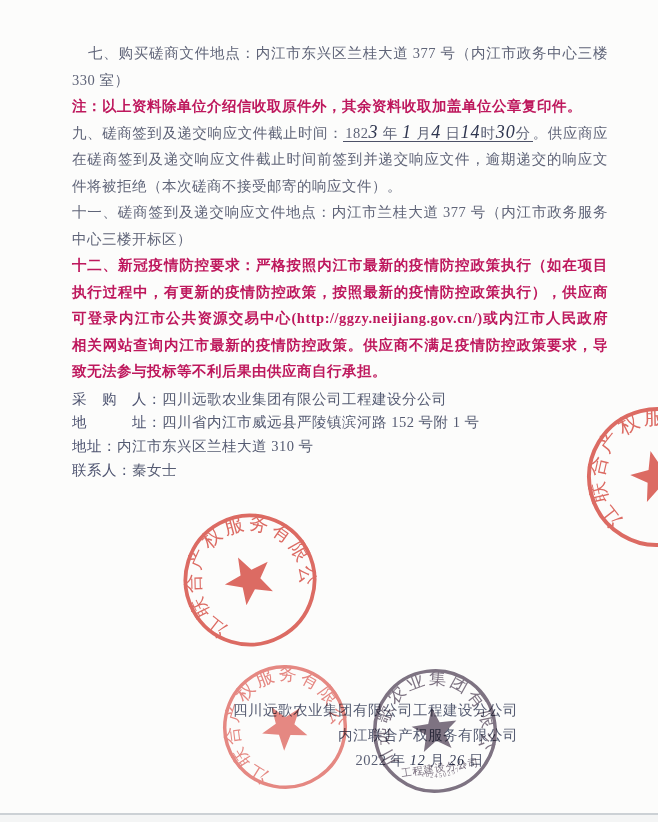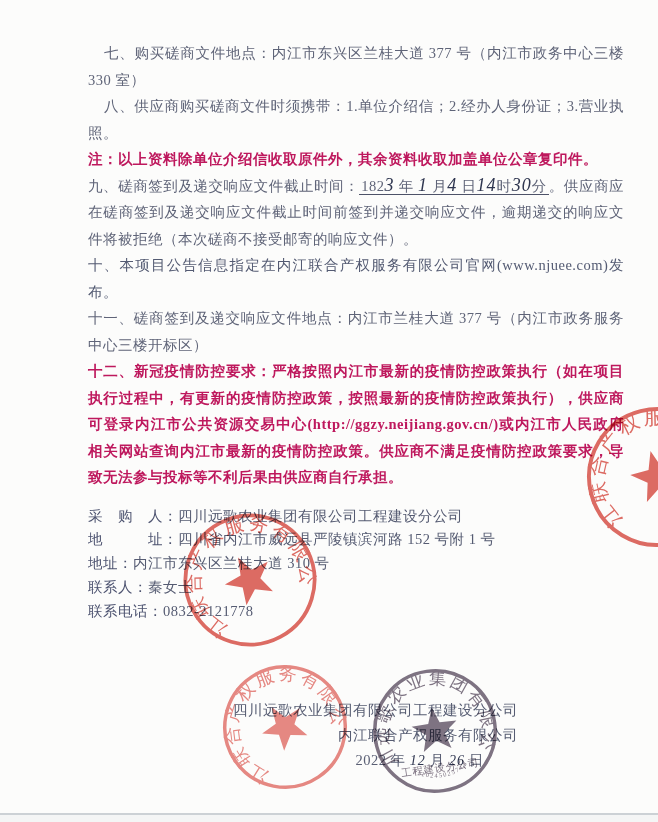--- a/index.html
+++ b/index.html
@@ -2,34 +2,34 @@
 <html><head>
 <meta charset="utf-8">
 <style>
   html,body{margin:0;padding:0;background:#e8eaec;}
   .page{
     position:relative; width:658px; height:822px; margin:0 auto;
     background:#fcfcfb; overflow:hidden;
     font-family:"Liberation Serif", serif;
     color:#5f6478;
   }
-  .textcol{position:absolute; left:88px; top:40px; width:536px;}
+  .textcol{position:absolute; left:72px; top:40px; width:536px;}
   .para{
     font-size:14.5px; line-height:26.5px; text-align:justify;
     margin:0; letter-spacing:0.5px;
   }
   .para.indent{text-indent:16px;}
   .para.bold{color:#be185d; font-weight:bold;}
   .para.semibold{color:#535a72;}
   .u-date{border-bottom:1.2px solid #4d5268; padding:0 2px;}
   .hand{
     font-size:18px; font-style:italic; color:#2f3650;
     letter-spacing:1px; line-height:1;
   }
-  .contacts{margin-top:14px;}
+  .contacts{margin-top:3px;}
   .contact-row{font-size:14.5px; line-height:23.8px; letter-spacing:0.5px; color:#555b72;}
   .contact-row .lbl{color:#4d5370;}
   .sig{
     position:absolute; top:698px; left:0; right:140px;
     text-align:right; font-size:14.5px; line-height:25px;
     color:#565c72; letter-spacing:0.5px;
   }
   .sig .sig-date{padding-right:34px; color:#5a5f74;}
   .sig .hand{font-size:14px;}
   .stamp{
@@ -39,33 +39,30 @@
   .scan-edge{position:absolute; left:0; right:0; bottom:7px; height:2px; background:#ccd1d5;}
   .scan-bottom{position:absolute; left:0; right:0; bottom:0; height:7px; background:#f4f5f5;}
 </style>
 </head>
 <body>
 
 <div class="page">
 
   <div class="textcol">
     <p class="para indent">七、购买磋商文件地点：内江市东兴区兰桂大道 377 号（内江市政务中心三楼 330 室）</p>
-    <p class="para indent">八、供应商购买磋商文件时须携带：1.单位介绍信；2.经办人身份证；3.营业执照。</p>
     <p class="para bold">注：以上资料除单位介绍信收取原件外，其余资料收取加盖单位公章复印件。</p>
     <p class="para"><span>九、磋商签到及递交响应文件截止时间：</span><span class="u-date"><span>182</span><span class="hand">3</span><span> 年 </span><span class="hand">1</span><span> 月</span><span class="hand">4</span><span> 日</span><span class="hand">14</span><span>时</span><span class="hand">30</span><span>分</span></span><span>。供应商应在磋商签到及递交响应文件截止时间前签到并递交响应文件，逾期递交的响应文件将被拒绝（本次磋商不接受邮寄的响应文件）。</span></p>
-    <p class="para semibold">十、本项目公告信息指定在内江联合产权服务有限公司官网(www.njuee.com)发布。</p>
     <p class="para">十一、磋商签到及递交响应文件地点：内江市兰桂大道 377 号（内江市政务服务中心三楼开标区）</p>
     <p class="para bold">十二、新冠疫情防控要求：严格按照内江市最新的疫情防控政策执行（如在项目执行过程中，有更新的疫情防控政策，按照最新的疫情防控政策执行），供应商可登录内江市公共资源交易中心(http://ggzy.neijiang.gov.cn/)或内江市人民政府相关网站查询内江市最新的疫情防控政策。供应商不满足疫情防控政策要求，导致无法参与投标等不利后果由供应商自行承担。</p>
 
     <div class="contacts">
       <div class="contact-row"><span class="lbl">采　购　人：</span><span>四川远歌农业集团有限公司工程建设分公司</span></div>
       <div class="contact-row"><span class="lbl">地　　　址：</span><span>四川省内江市威远县严陵镇滨河路 152 号附 1 号</span></div>
       <div class="contact-row"><span class="lbl">地址：</span><span>内江市东兴区兰桂大道 310 号</span></div>
       <div class="contact-row"><span class="lbl">联系人：</span><span>秦女士</span></div>
-      <div class="contact-row"><span class="lbl">联系电话：</span><span>0832-2121778</span></div>
     </div>
   </div>
 
   <div class="sig">
     <div>四川远歌农业集团有限公司工程建设分公司</div>
     <div>内江联合产权服务有限公司</div>
     <div class="sig-date"><span>2022 年 </span><span class="hand">12</span><span> 月 </span><span class="hand">26</span><span> 日</span></div>
   </div>
 
   <svg class="stamp" viewBox="-100 -100 200 200" style="left:175px; top:505px; width:150px; height:150px; transform:rotate(-28deg);">

